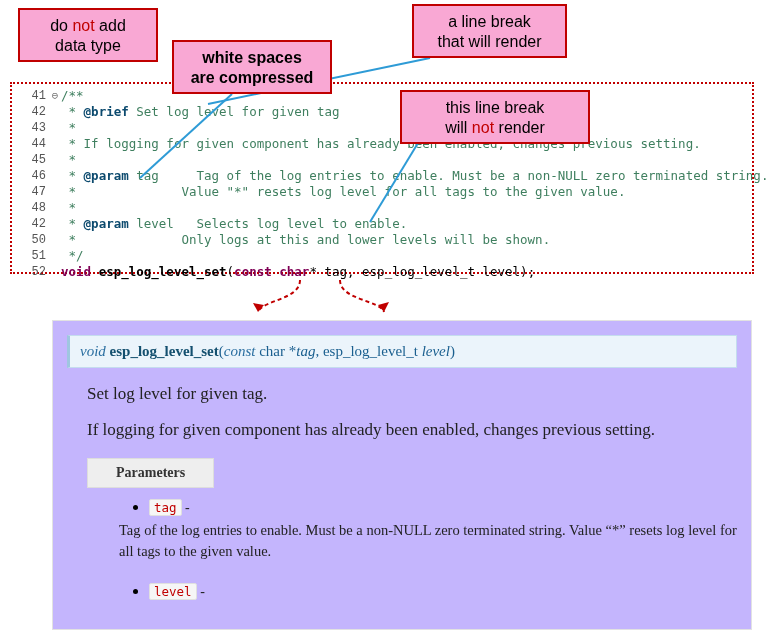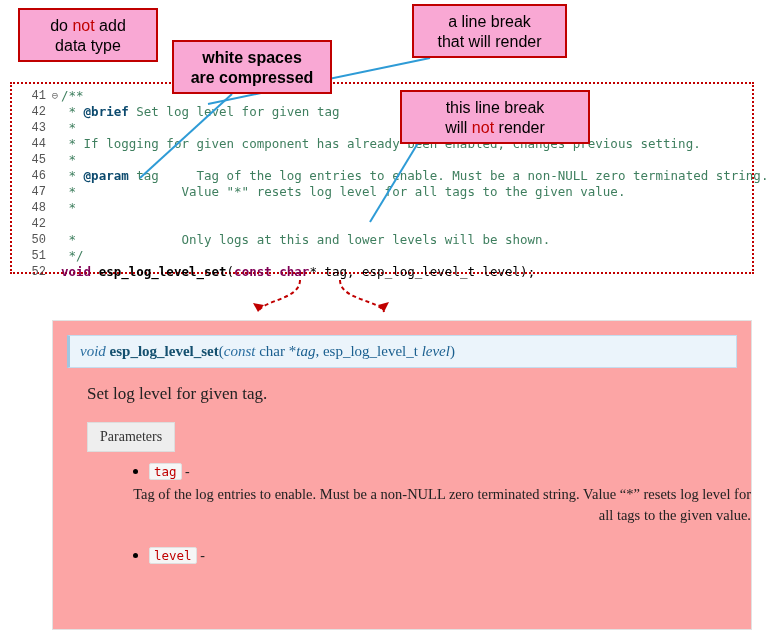--- a/index.html
+++ b/index.html
@@ -88,21 +88,21 @@
   .code-text .tag { color: #0c4a6e; font-weight: bold; }
   .code-text .bold-fn { color: #000000; font-weight: bold; }
 
   
   #doc-panel {
     position: absolute;
     left: 52px;
     top: 320px;
     width: 700px;
     height: 310px;
-    background: #fca5a5;
+    background: #c4b5fd;
     border: 1px solid #e2e2e2;
     box-sizing: border-box;
     z-index: 3;
     overflow: hidden;
   }
   #doc-signature {
     margin: 14px 14px 0 14px;
     background: #ebf4fb;
     border: 1px solid #c4dcee;
     border-left: 3px solid #9fc6e0;
@@ -118,23 +118,23 @@
     margin: 16px 34px 0 34px;
     font-size: 17px;
     color: #222222;
     font-family: "Liberation Serif", serif;
   }
   #doc-params-header {
     margin: 18px 0 0 34px;
     display: inline-block;
     background: #eeeeee;
     border: 1px solid #dddddd;
-    padding: 6px 12px;
+    padding: 6px 28px;
     font-size: 14px;
-    font-weight: normal;
+    font-weight: bold;
     color: #333333;
     font-family: "Liberation Serif", serif;
   }
   ul.doc-list {
     margin: 10px 0 0 0;
     padding-left: 96px;
     list-style: disc;
   }
   ul.doc-list li { margin-bottom: 4px; }
   .param-code {
@@ -151,21 +151,20 @@
     font-size: 14px;
     color: #222222;
     font-family: "Liberation Serif", serif;
   }
   .param-desc {
     margin: 4px 0 0 -30px;
     font-size: 14.5px;
     color: #222222;
     font-family: "Liberation Serif", serif;
     line-height: 1.45;
-    text-align: right;
   }
 </style>
 </head>
 <body>
 
 <svg id="connectors">
 
   <line x1="232" y1="94" x2="140" y2="178" stroke="#2E9BD6" stroke-width="2"></line>
 
   <line x1="430" y1="58" x2="208" y2="104" stroke="#2E9BD6" stroke-width="2"></line>
@@ -200,33 +199,34 @@
 
 <div id="code-panel">
     <div class="code-line"><span class="ln">41</span><span class="fold">⊖</span><span class="code-text"><span>/**</span></span></div>
     <div class="code-line"><span class="ln">42</span><span class="fold"></span><span class="code-text"><span> * </span><span class="tag">@brief</span><span> Set log level for given tag</span></span></div>
     <div class="code-line"><span class="ln">43</span><span class="fold"></span><span class="code-text"><span> *</span></span></div>
     <div class="code-line"><span class="ln">44</span><span class="fold"></span><span class="code-text"><span> * If logging for given component has already been enabled, changes previous setting.</span></span></div>
     <div class="code-line"><span class="ln">45</span><span class="fold"></span><span class="code-text"><span> *</span></span></div>
     <div class="code-line"><span class="ln">46</span><span class="fold"></span><span class="code-text"><span> * </span><span class="tag">@param</span><span> tag     Tag of the log entries to enable. Must be a non-NULL zero terminated string.</span></span></div>
     <div class="code-line"><span class="ln">47</span><span class="fold"></span><span class="code-text"><span> *              Value "*" resets log level for all tags to the given value.</span></span></div>
     <div class="code-line"><span class="ln">48</span><span class="fold"></span><span class="code-text"><span> *</span></span></div>
-    <div class="code-line"><span class="ln">42</span><span class="fold"></span></div>
+    <div class="code-line"><span class="ln">42</span><span class="fold"></span><span class="code-text"><span> * </span><span class="tag">@param</span><span> level   Selects log level to enable.</span></span></div>
     <div class="code-line"><span class="ln">50</span><span class="fold"></span><span class="code-text"><span> *              Only logs at this and lower levels will be shown.</span></span></div>
     <div class="code-line"><span class="ln">51</span><span class="fold"></span><span class="code-text"><span> */</span></span></div>
     <div class="code-line"><span class="ln">52</span><span class="fold"></span><span class="code-text"><span class="kw">void</span><span class="plain"> </span><span class="bold-fn">esp_log_level_set</span><span class="plain">(</span><span class="kw">const</span><span class="plain"> </span><span class="kw">char</span><span class="plain">* tag, esp_log_level_t level);</span></span></div>
   </div>
 
 <div id="doc-panel">
   <div id="doc-signature">
     <span class="sig-kw">void</span>
     <span class="sig-name">esp_log_level_set</span><span>(</span><span class="sig-kw">const</span><span> char *</span><span class="sig-param">tag</span><span>, </span><span>esp_log_level_t </span><span class="sig-param">level</span><span>)</span>
   </div>
 
   <div class="doc-para">Set log level for given tag.</div>
+  <div class="doc-para">If logging for given component has already been enabled, changes previous setting.</div>
 
   <div id="doc-params-header">Parameters</div>
 
   <ul class="doc-list">
     <li>
       <span class="param-code">tag</span><span class="param-dash"> - </span>
       <div class="param-desc">Tag of the log entries to enable. Must be a non-NULL zero terminated string. Value “*” resets log level for all tags to the given value.</div>
     </li>
     <li style="margin-top:20px;">
       <span class="param-code">level</span><span class="param-dash"> - </span>

